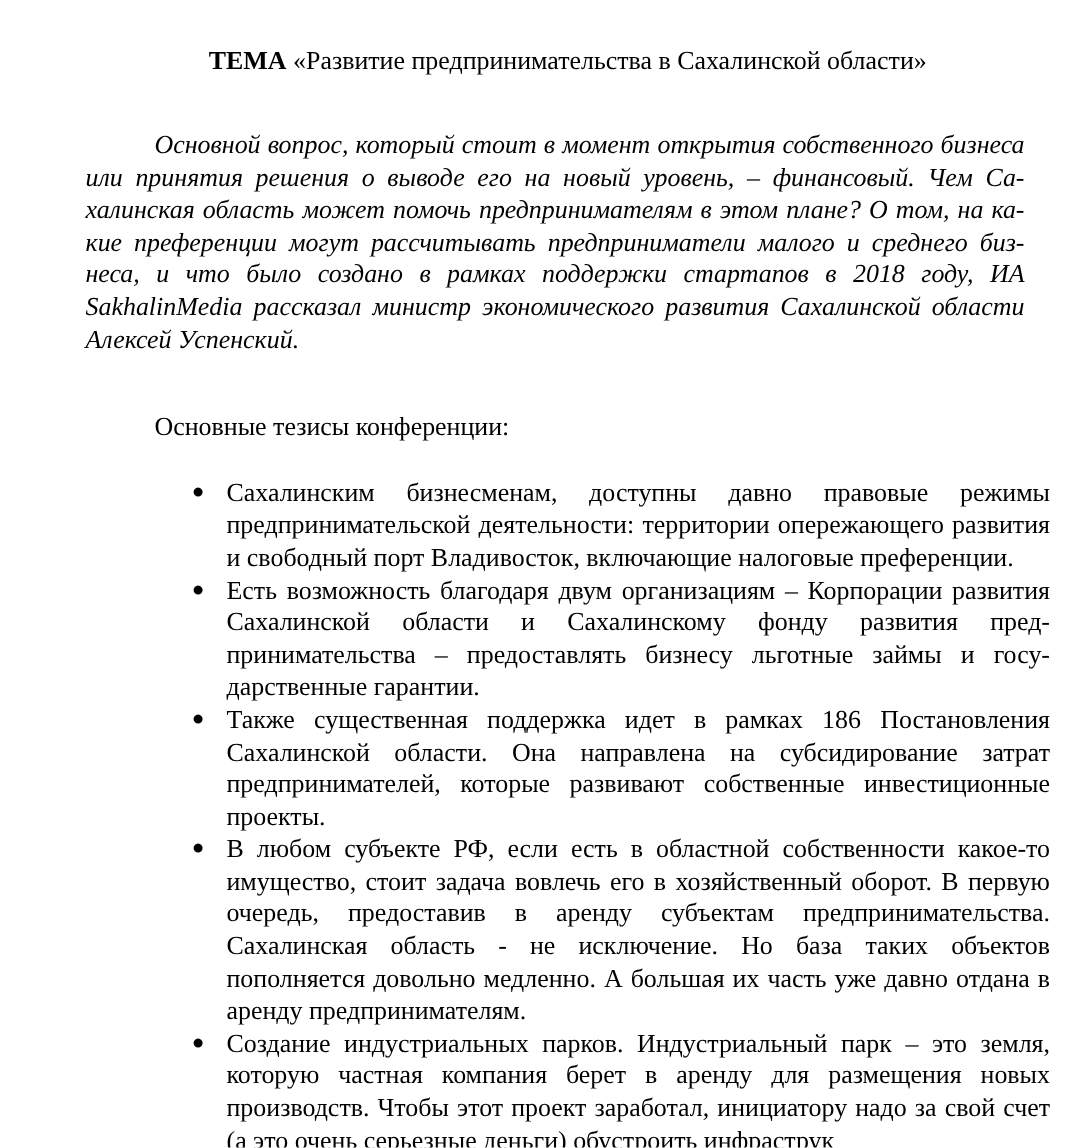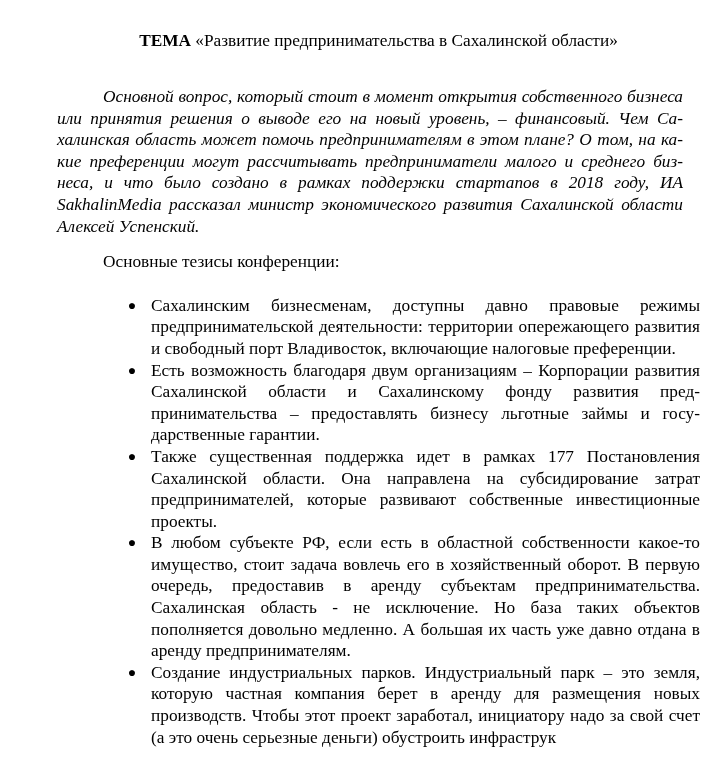--- a/index.html
+++ b/index.html
@@ -34,21 +34,21 @@
       font-weight: bold;
     }
     .para {
       margin: 34px 17px 0 0;
       text-align: justify;
       text-indent: 46px;
       hyphens: manual;
       font-style: italic;
     }
     .theses-intro {
-      margin: 14px 0 0 0;
+      margin: 37px 0 0 0;
       text-indent: 46px;
     }
     ul.theses {
       list-style: none;
       margin: 22px 0 0 0;
       padding: 0 0 0 94px;
     }
     ul.theses li {
       position: relative;
       text-align: justify;
@@ -80,21 +80,21 @@
     <li>
       <span class="bullet">●</span>
       <span>Сахалинским бизнесменам, доступны давно правовые режимы предпринимательской деятельности: территории опережающего развития и свободный порт Владивосток, включающие налоговые преференции.</span>
     </li>
     <li>
       <span class="bullet">●</span>
       <span>Есть возможность благодаря двум организациям – Корпорации раз­вития Сахалинской области и Сахалинскому фонду развития пред­принимательства – предоставлять бизнесу льготные займы и госу­дарственные гарантии.</span>
     </li>
     <li>
       <span class="bullet">●</span>
-      <span>Также существенная поддержка идет в рамках 177 Постановления Сахалинской области. Она направлена на субсидирование затрат предпринимателей, которые развивают собственные инвестицион­ные проекты.</span>
+      <span>Также существенная поддержка идет в рамках 186 Постановления Сахалинской области. Она направлена на субсидирование затрат предпринимателей, которые развивают собственные инвестицион­ные проекты.</span>
     </li>
     <li>
       <span class="bullet">●</span>
       <span>В любом субъекте РФ, если есть в областной собственности какое-то имущество, стоит задача вовлечь его в хозяйственный оборот. В первую очередь, предоставив в аренду субъектам предприниматель­ства. Сахалинская область - не исключение. Но база таких объектов пополняется довольно медленно. А большая их часть уже давно от­дана в аренду предпринимателям.</span>
     </li>
     <li>
       <span class="bullet">●</span>
       <span>Создание индустриальных парков. Индустриальный парк – это земля, которую частная компания берет в аренду для размещения но­вых производств. Чтобы этот проект заработал, инициатору надо за свой счет (а это очень серьезные деньги) обустроить инфраструк­</span>
     </li>
   </ul>

